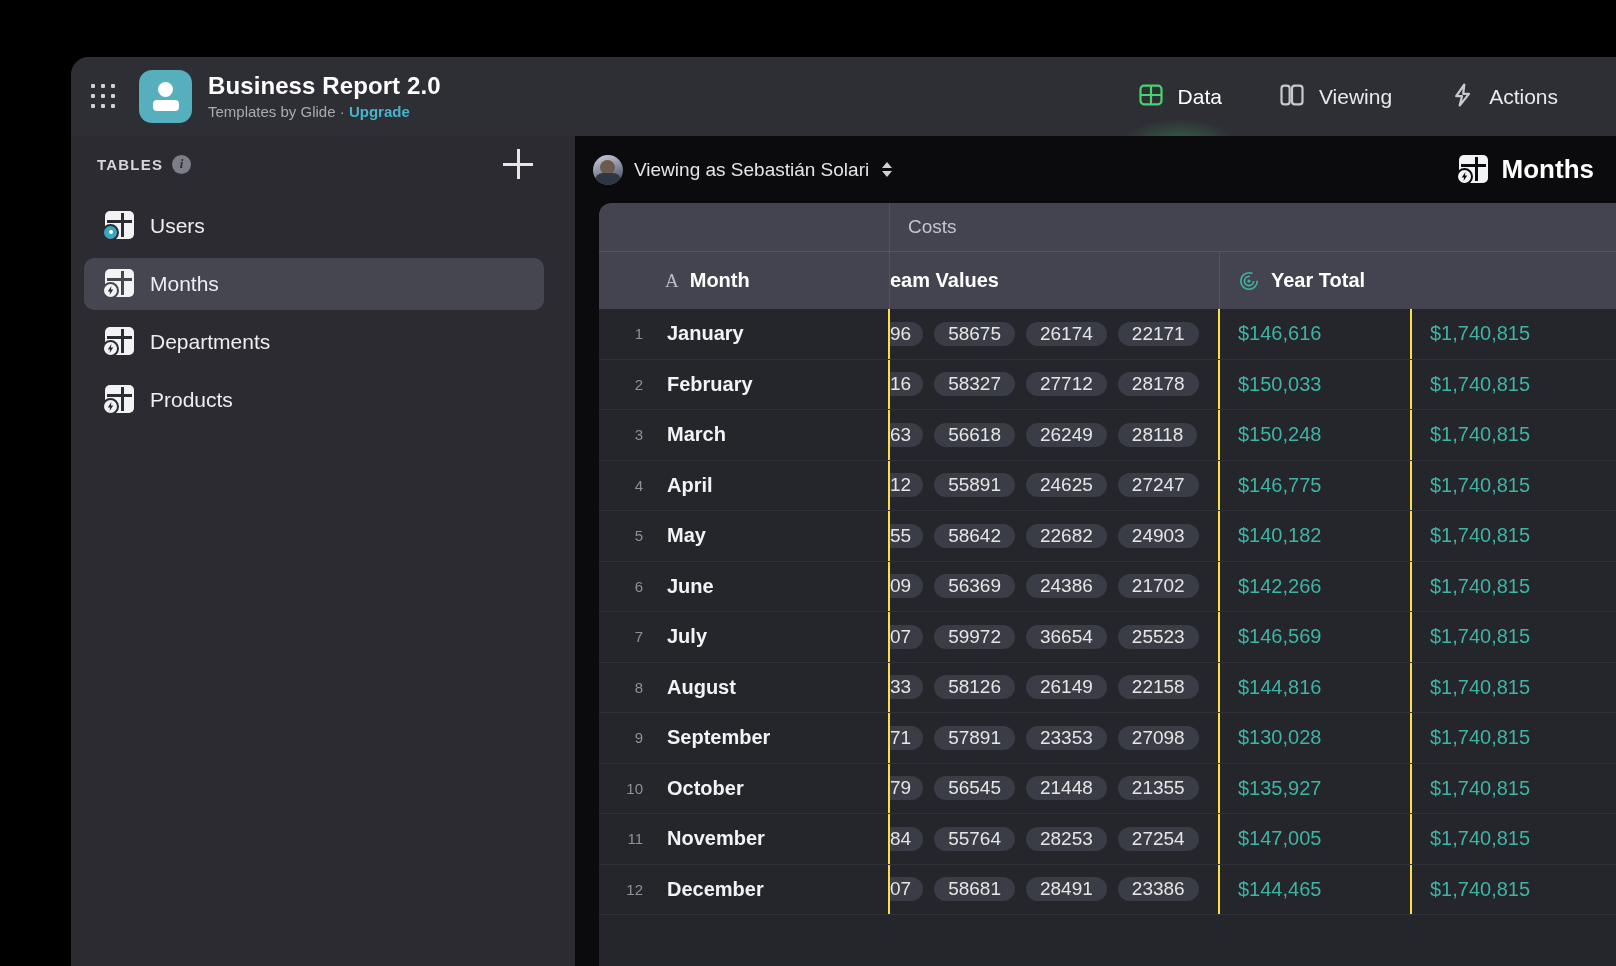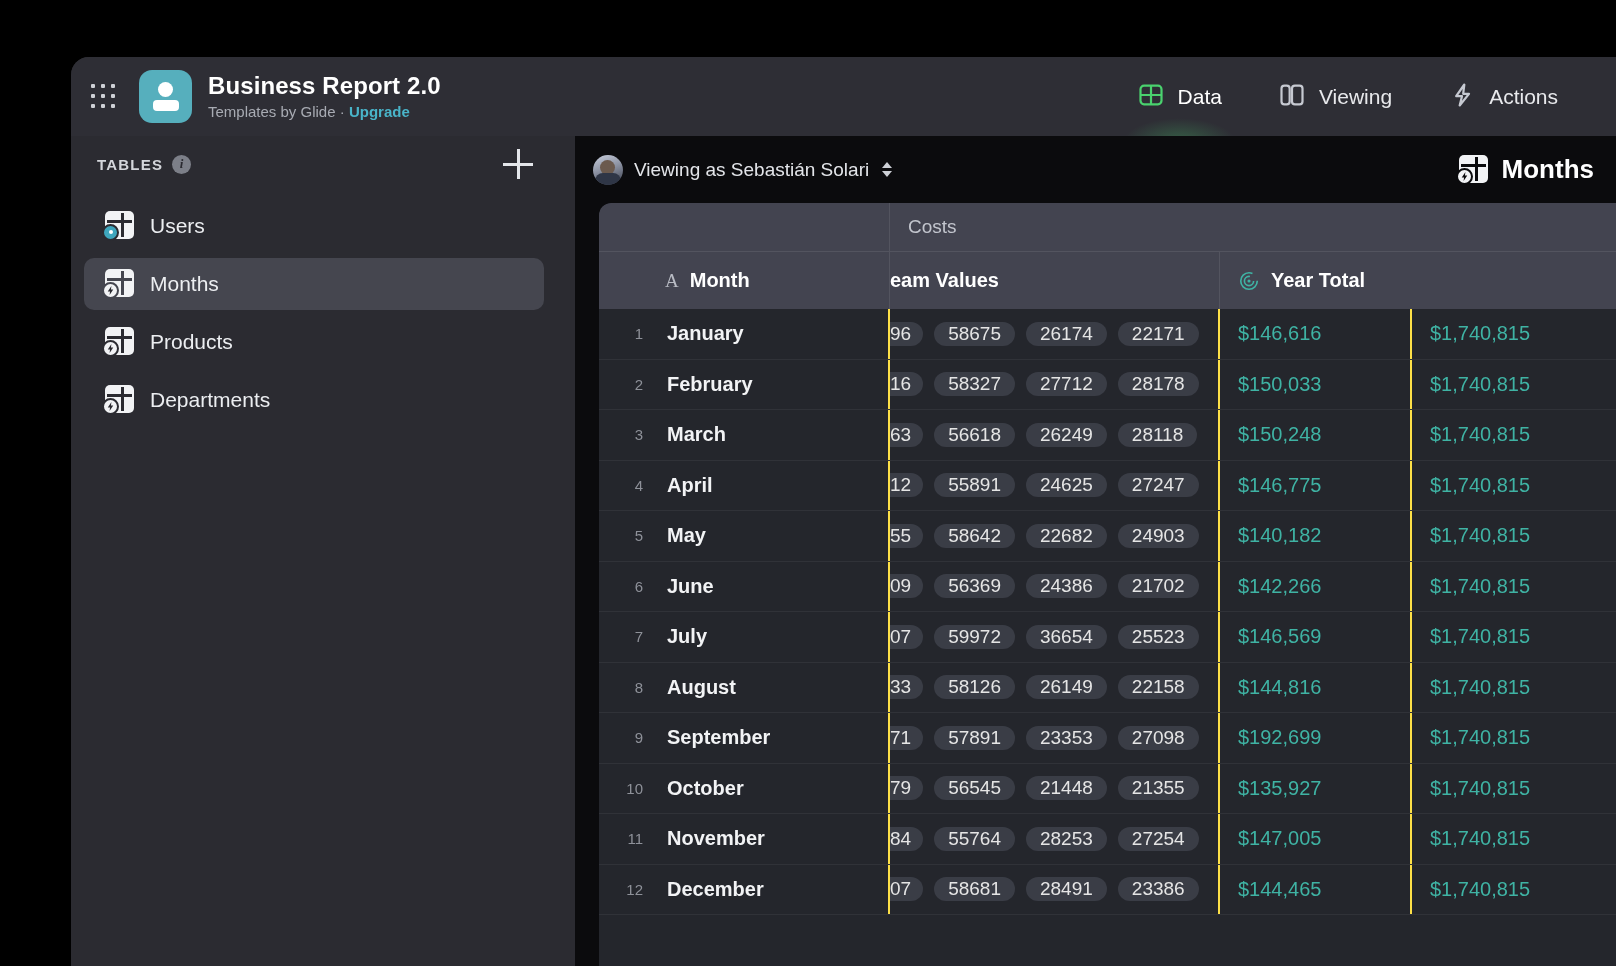--- a/index.html
+++ b/index.html
@@ -383,35 +383,35 @@
         <span class="tbl-icon">
           <span class="sheet"></span>
             <span class="vline"></span>
             <span class="hline"></span>
           <span class="badge bolt">
             <svg viewBox="0 0 24 24" fill="#2b2b31">
                 <path d="M14 2 L6 14 h5 l-1 8 L18 10 h-5 z"></path>
               </svg>
           </span>
         </span>
-        <span class="name">Products</span>
+        <span class="name">Departments</span>
       </div>
 
       <div class="table-item">
         <span class="tbl-icon">
           <span class="sheet"></span>
             <span class="vline"></span>
             <span class="hline"></span>
           <span class="badge bolt">
             <svg viewBox="0 0 24 24" fill="#2b2b31">
                 <path d="M14 2 L6 14 h5 l-1 8 L18 10 h-5 z"></path>
               </svg>
           </span>
         </span>
-        <span class="name">Departments</span>
+        <span class="name">Products</span>
       </div>
 
     </div>
   </div>
 
   <div id="main">
 
     <div id="viewbar">
       <div id="viewing-as">
         <span id="avatar-sm"></span>
@@ -568,21 +568,21 @@
           </div>
           <div class="grid-row">
             <div class="cell cell-idx">9</div>
             <div class="cell cell-month" style="width: 233px;">September</div>
             <div class="cell cell-team" style="width: 330px;">
               <span class="chip clipped">71</span>
               <span class="chip">57891</span>
               <span class="chip">23353</span>
               <span class="chip">27098</span>
             </div>
-            <div class="cell cell-money" style="width: 192px;">$192,699</div>
+            <div class="cell cell-money" style="width: 192px;">$130,028</div>
             <div class="cell cell-money" style="width: 204px; border-right: none;">$1,740,815</div>
           </div>
           <div class="grid-row">
             <div class="cell cell-idx">10</div>
             <div class="cell cell-month" style="width: 233px;">October</div>
             <div class="cell cell-team" style="width: 330px;">
               <span class="chip clipped">79</span>
               <span class="chip">56545</span>
               <span class="chip">21448</span>
               <span class="chip">21355</span>

